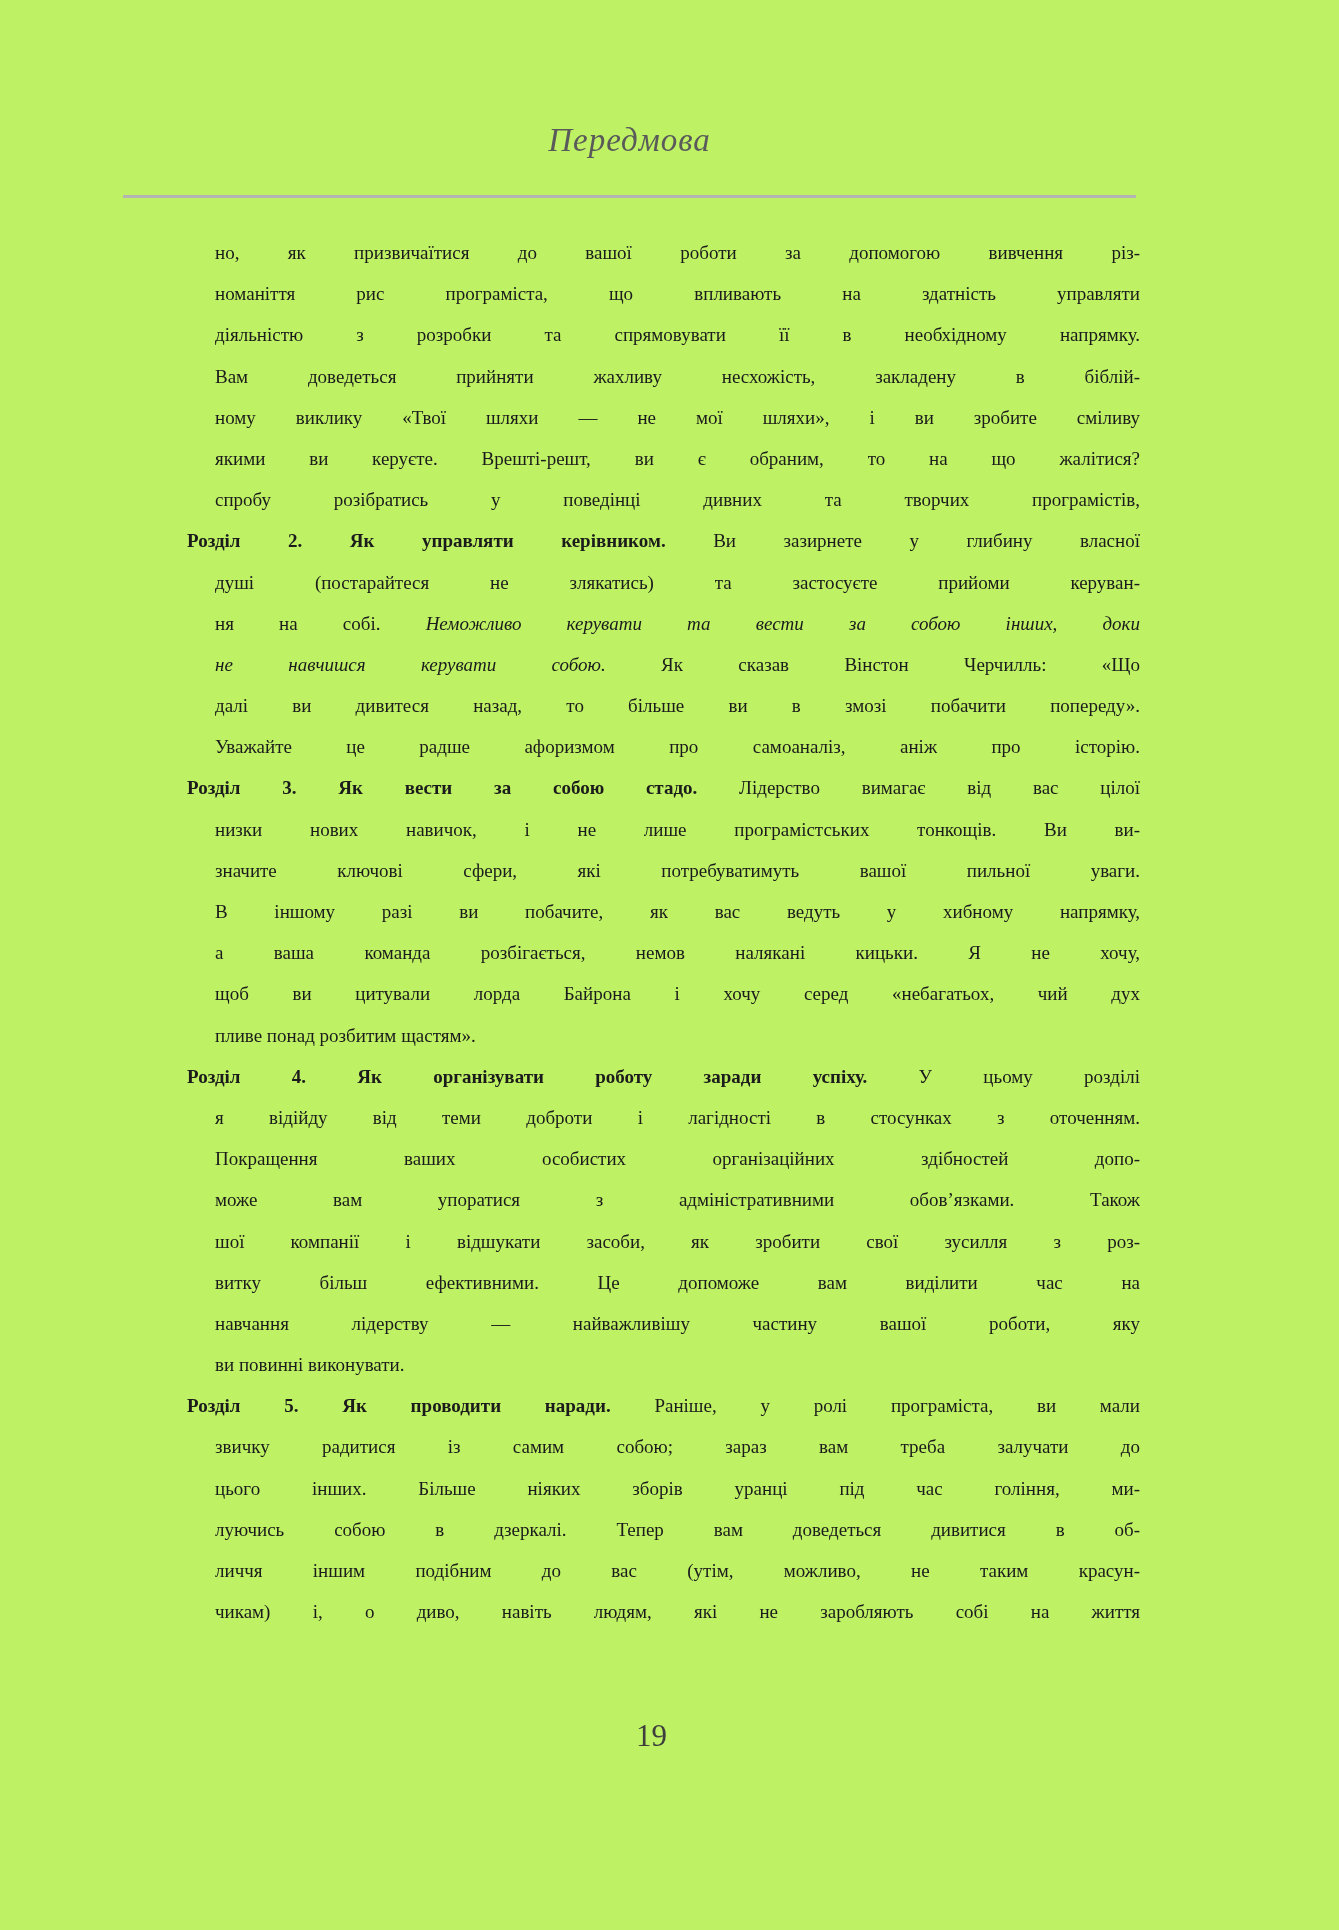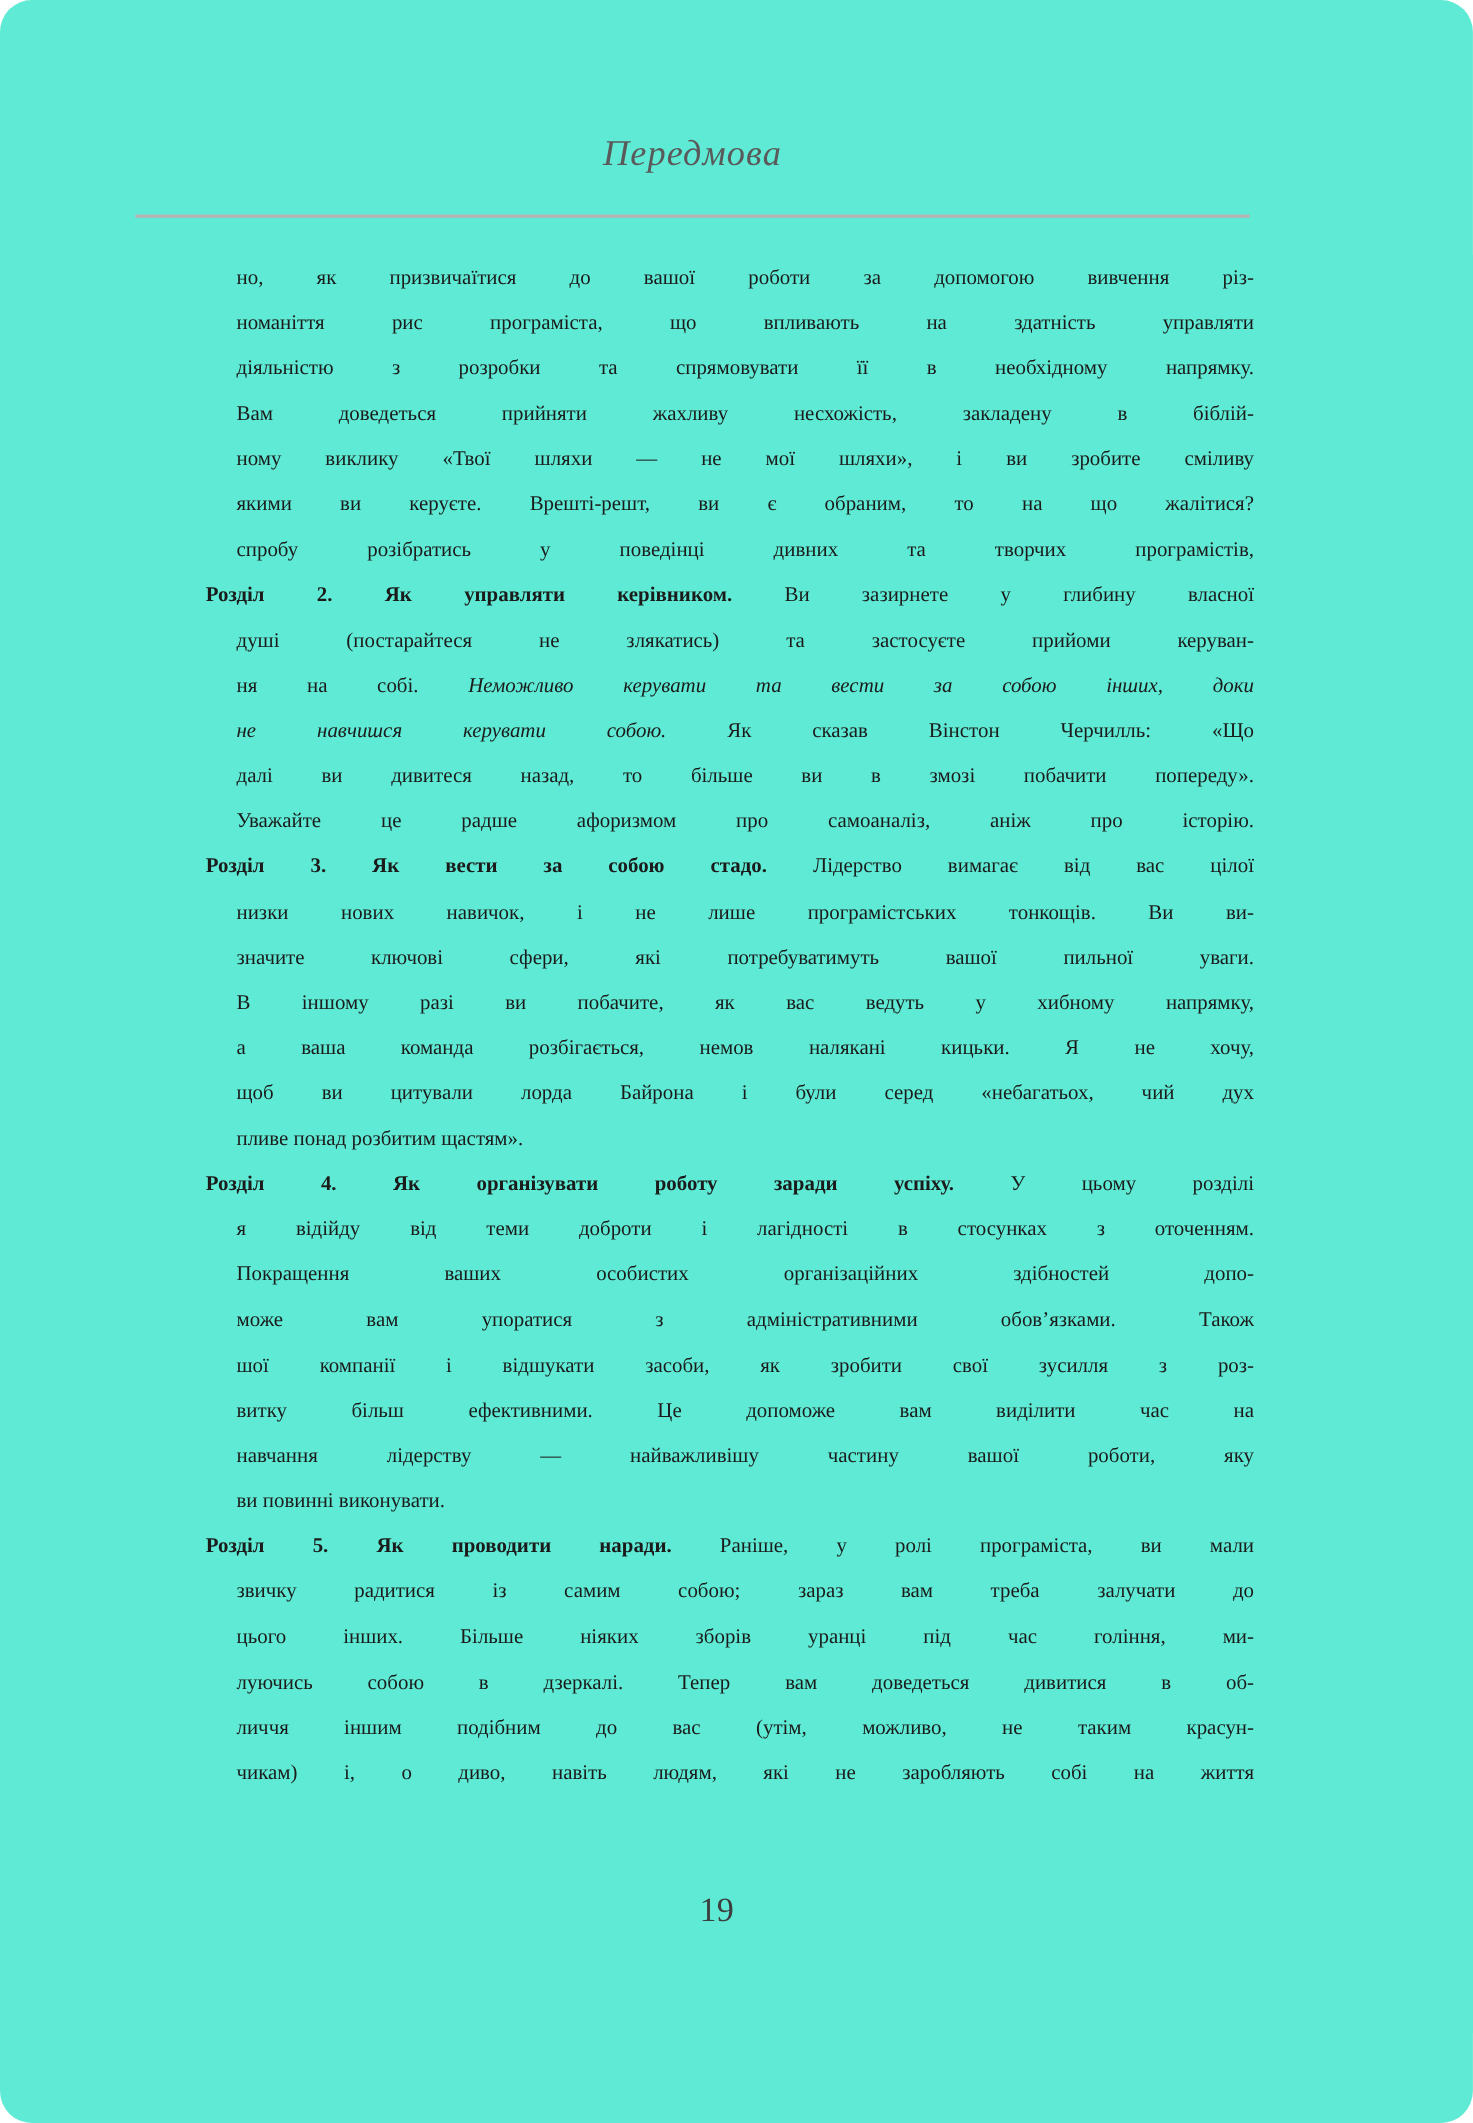--- a/index.html
+++ b/index.html
@@ -4,24 +4,23 @@
 <style>
   html, body {
     margin: 0;
     padding: 0;
     background: #ffffff;
   }
   .page {
     position: relative;
     width: 1339px;
     height: 1930px;
-    background: #5eead4;
+    background: #bef264;
     font-family: "Liberation Serif", "DejaVu Serif", serif;
     overflow: hidden;
-    border-radius: 29px;
   }
   .running-head {
     position: absolute;
     top: 122px;
     left: 123px;
     width: 1013px;
     text-align: center;
     font-size: 33px;
     font-style: italic;
     color: #5a5a5a;
@@ -86,21 +85,21 @@
       <div class="line indent"><span class="normal">душі (постарайтеся не злякатись) та застосуєте прийоми керуван-</span></div>
       <div class="line indent"><span class="normal">ня на собі. </span><span class="italic">Неможливо керувати та вести за собою інших, доки</span></div>
       <div class="line indent"><span class="italic">не навчишся керувати собою.</span><span class="normal"> Як сказав Вінстон Черчилль: «Що</span></div>
       <div class="line indent"><span class="normal">далі ви дивитеся назад, то більше ви в змозі побачити попереду».</span></div>
       <div class="line indent"><span class="normal">Уважайте це радше афоризмом про самоаналіз, аніж про історію.</span></div>
       <div class="line"><span class="bold">Розділ 3. Як вести за собою стадо.</span><span class="normal"> Лідерство вимагає від вас цілої</span></div>
       <div class="line indent"><span class="normal">низки нових навичок, і не лише програмістських тонкощів. Ви ви-</span></div>
       <div class="line indent"><span class="normal">значите ключові сфери, які потребуватимуть вашої пильної уваги.</span></div>
       <div class="line indent"><span class="normal">В іншому разі ви побачите, як вас ведуть у хибному напрямку,</span></div>
       <div class="line indent"><span class="normal">а ваша команда розбігається, немов налякані кицьки. Я не хочу,</span></div>
-      <div class="line indent"><span class="normal">щоб ви цитували лорда Байрона і були серед «небагатьох, чий дух</span></div>
+      <div class="line indent"><span class="normal">щоб ви цитували лорда Байрона і хочу серед «небагатьох, чий дух</span></div>
       <div class="line indent end"><span class="normal">пливе понад розбитим щастям».</span></div>
       <div class="line"><span class="bold">Розділ 4. Як організувати роботу заради успіху.</span><span class="normal"> У цьому розділі</span></div>
       <div class="line indent"><span class="normal">я відійду від теми доброти і лагідності в стосунках з оточенням.</span></div>
       <div class="line indent"><span class="normal">Покращення ваших особистих організаційних здібностей допо-</span></div>
       <div class="line indent"><span class="normal">може вам упоратися з адміністративними обов’язками. Також</span></div>
       <div class="line indent"><span class="normal">шої компанії і відшукати засоби, як зробити свої зусилля з роз-</span></div>
       <div class="line indent"><span class="normal">витку більш ефективними. Це допоможе вам виділити час на</span></div>
       <div class="line indent"><span class="normal">навчання лідерству — найважливішу частину вашої роботи, яку</span></div>
       <div class="line indent end"><span class="normal">ви повинні виконувати.</span></div>
       <div class="line"><span class="bold">Розділ 5. Як проводити наради.</span><span class="normal"> Раніше, у ролі програміста, ви мали</span></div>

